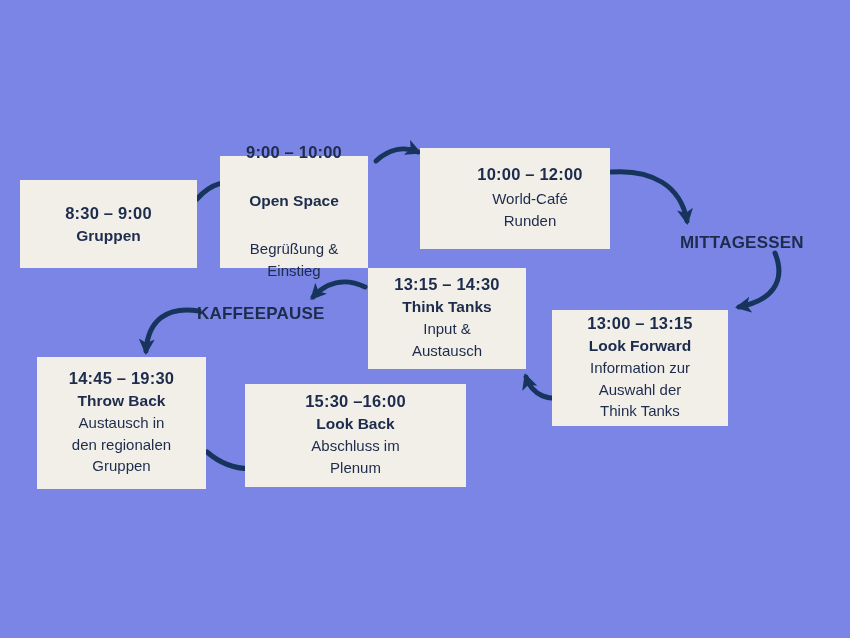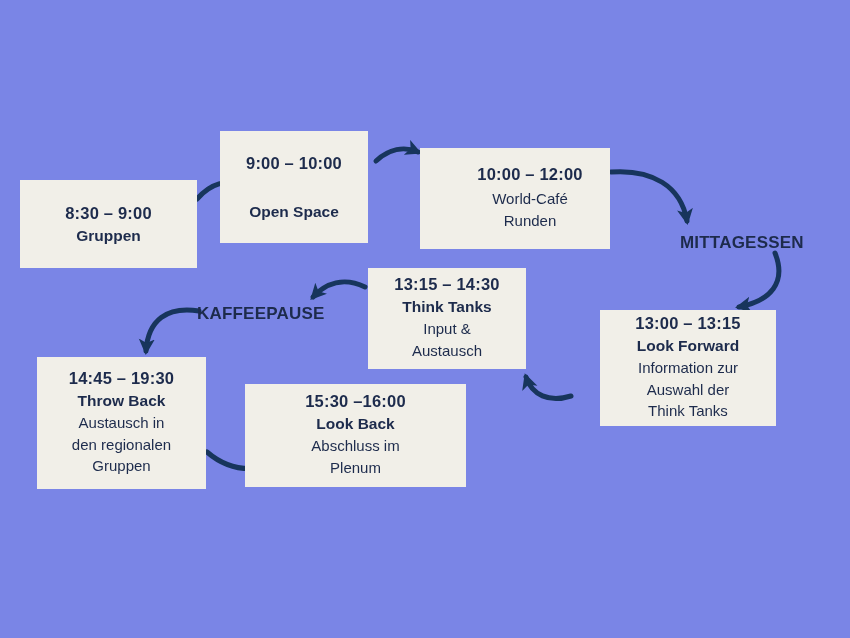--- a/index.html
+++ b/index.html
@@ -61,23 +61,23 @@
   .flow-label {
     position: absolute;
     font-weight: bold;
     font-size: 17px;
     letter-spacing: .2px;
     color: var(--text);
     text-align: center;
   }
   
   .c-ankommen    { left: 20px;  top: 180px; width: 177px; height: 88px; }
-  .c-openspace   { left: 220px; top: 131px; width: 148px; height: 112px; gap: 28px; }
+  .c-openspace   { left: 220px; top: 156px; width: 148px; height: 112px; gap: 28px; }
   .c-worldcafe   { left: 420px; top: 148px; width: 190px; height: 101px; padding-left: 40px; }
-  .c-lookforward { left: 600px; top: 310px; width: 176px; height: 116px; }
+  .c-lookforward { left: 552px; top: 310px; width: 176px; height: 116px; }
   .c-thinktanks  { left: 368px; top: 268px; width: 158px; height: 101px; }
   .c-throwback   { left: 37px;  top: 357px; width: 169px; height: 132px; }
   .c-lookback    { left: 245px; top: 384px; width: 221px; height: 103px; }
   
   .l-mittag { left: 680px; top: 233px; width: 120px; }
   .l-kaffee { left: 197px; top: 304px; width: 115px; }
 </style>
 </head>
 <body>
 
@@ -100,20 +100,22 @@
   </svg>
 
   <div class="card c-ankommen">
     <div class="time">8:30 – 9:00</div>
     <div class="title">Gruppen</div>
   </div>
 
   <div class="card c-openspace">
     <div class="time">9:00 – 10:00</div>
     <div class="title">Open Space</div>
+    <div class="bodytext">Begrüßung &amp;
+Einstieg</div>
   </div>
 
   <div class="card c-worldcafe">
     <div class="time">10:00 – 12:00</div>
     <div class="bodytext">World-Café
 Runden</div>
   </div>
 
   <div class="flow-label l-mittag">MITTAGESSEN</div>
 

